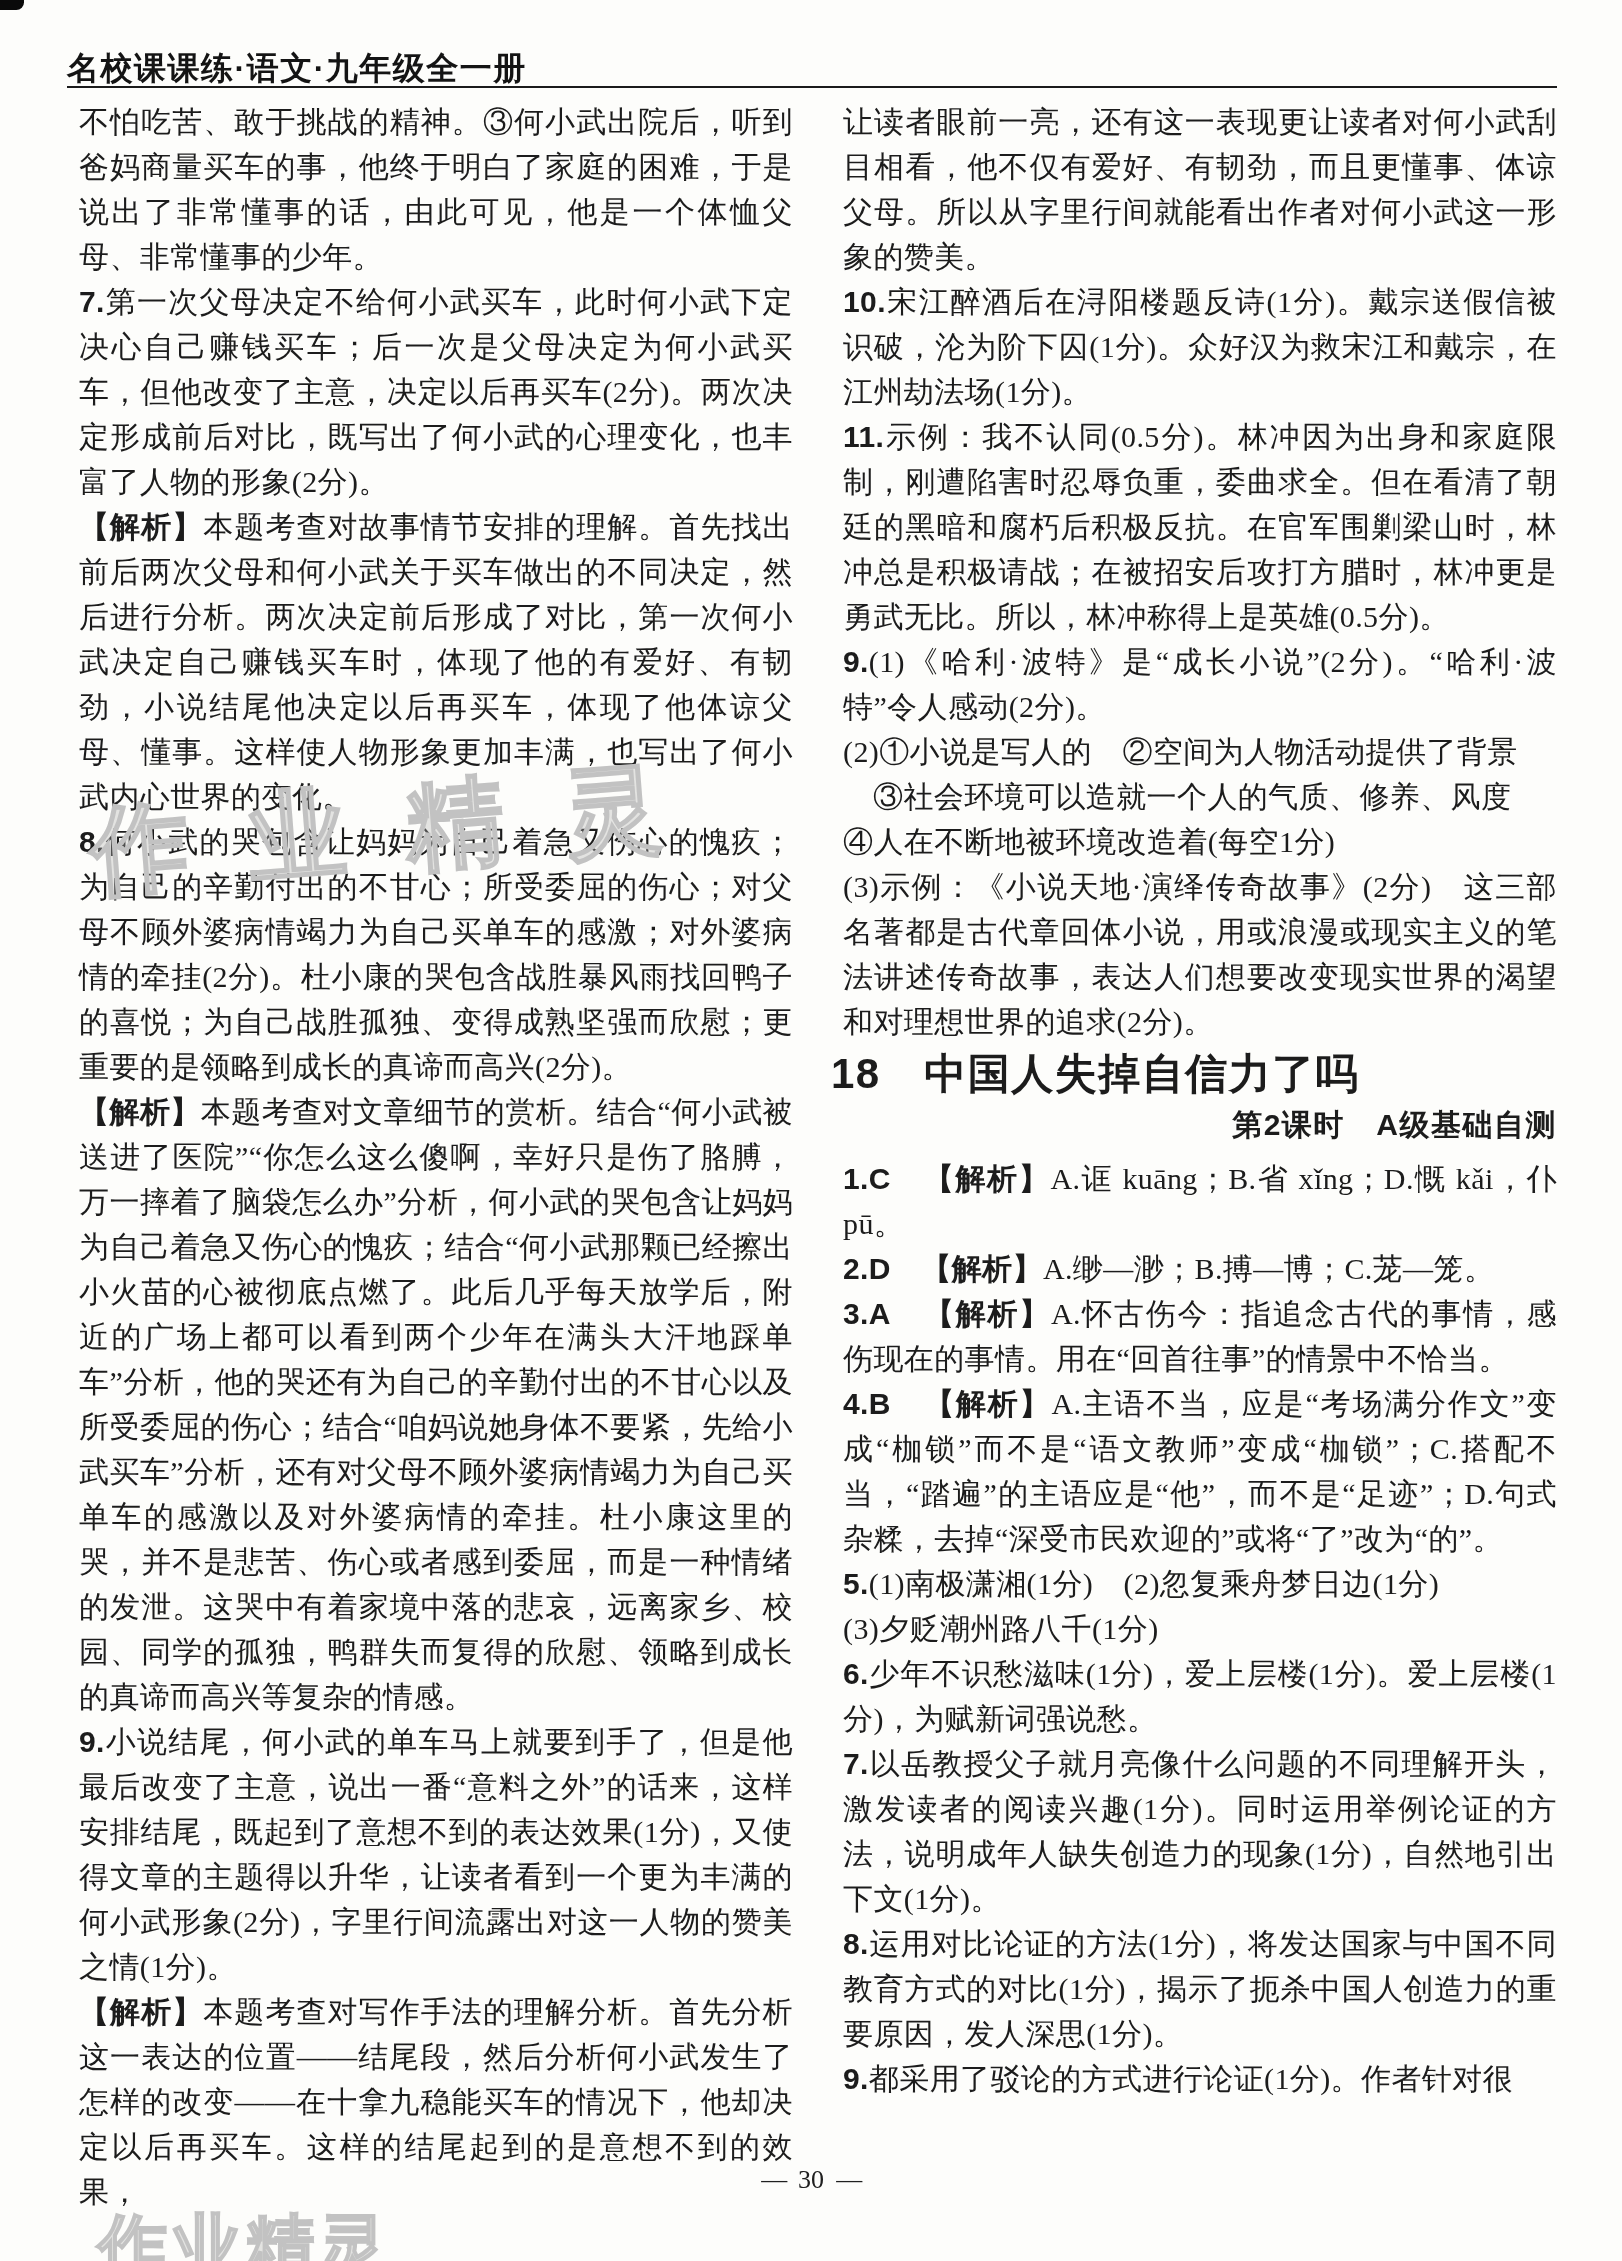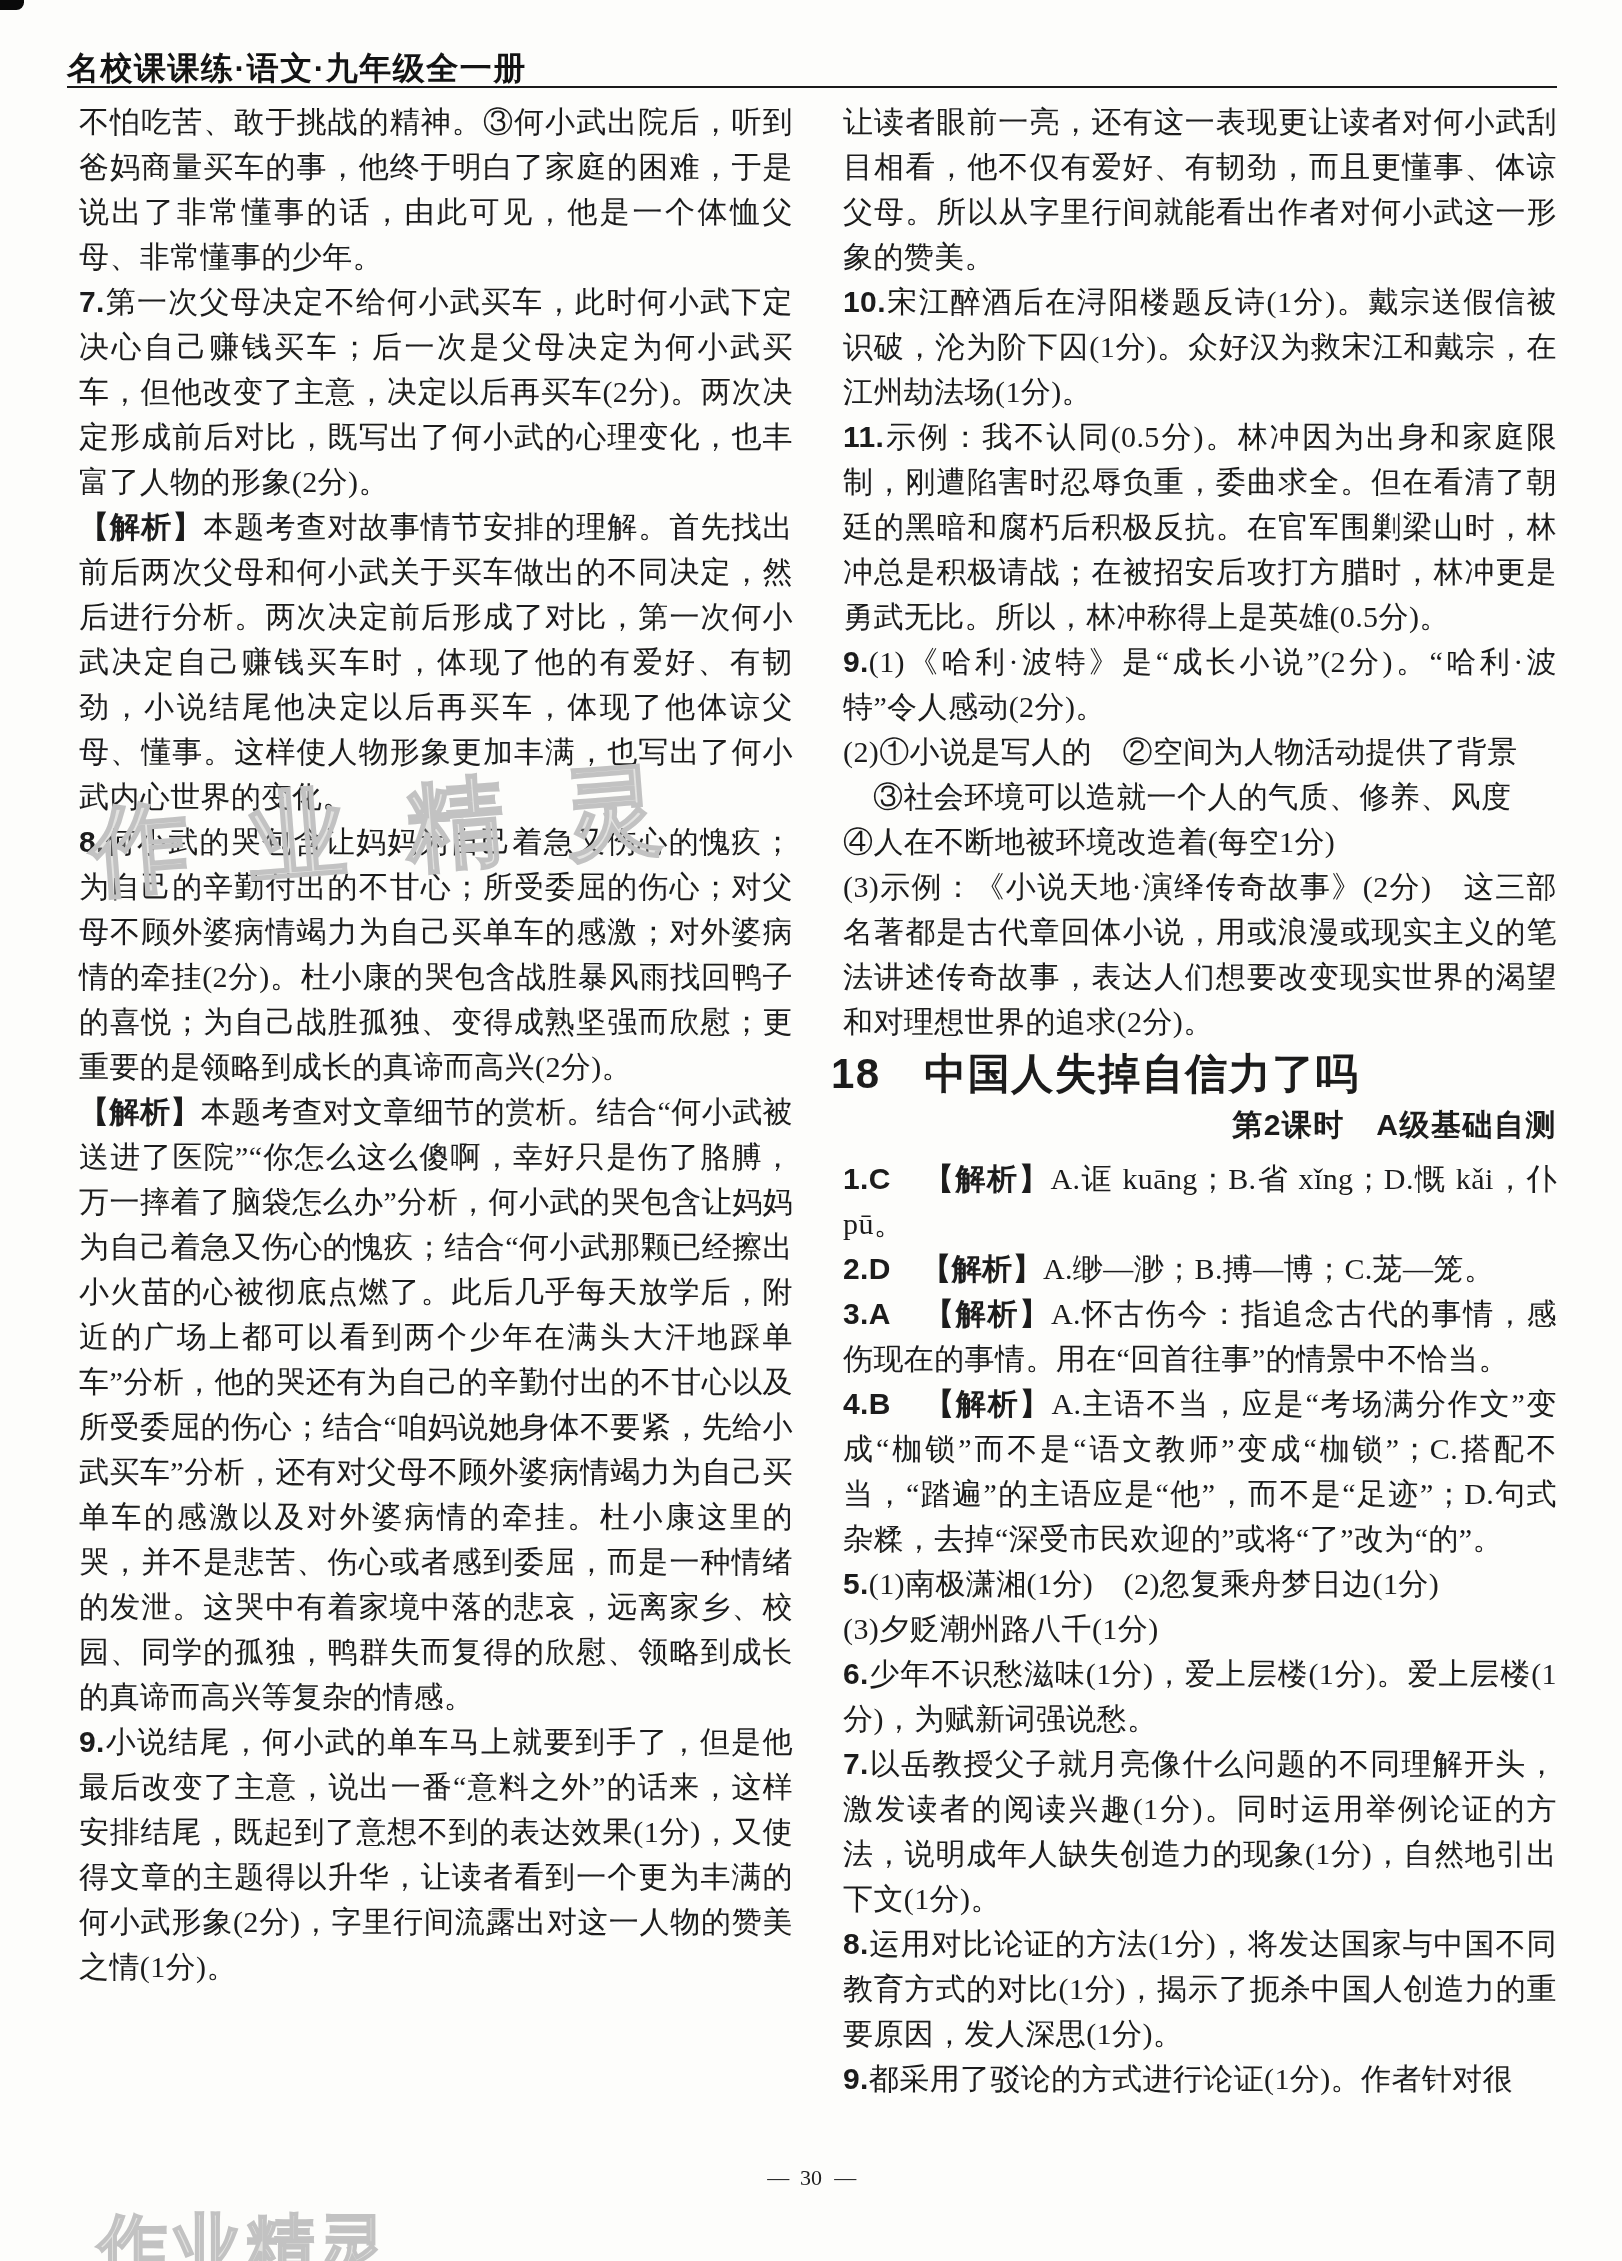--- a/index.html
+++ b/index.html
@@ -58,21 +58,21 @@
   .watermark {
     position:absolute; white-space:nowrap; pointer-events:none;
     font-family:"Liberation Sans","DejaVu Sans",sans-serif; font-weight:700;
     color:rgba(178,178,178,0.35);
     -webkit-text-stroke:1.9px var(--wm,#c2c2c2);
   }
   .wm-mid { left:90px; top:763px; font-size:98px; letter-spacing:60px; transform:rotate(-4.5deg); }
   .wm-bottom { left:98px; top:2201px; font-size:69px; letter-spacing:4.6px; }
   .page-number {
     position:absolute; left:0; right:0; top:2165px;
-    text-align:center; font-size:22px; color:#202020;
+    text-align:center; font-size:26px; color:#202020;
   }
   .page-number .dash { margin:0 12.2px; letter-spacing:-1.5px; }
 </style>
 </head>
 <body>
 
 <div class="page">
 
   <div class="corner-mark"></div>
 
@@ -81,20 +81,21 @@
   <div class="header-rule"></div>
 
   <main class="columns">
     <section class="col">
         <div class="par p"><span>不怕吃苦、敢于挑战的精神。③何小武出院后，听到爸妈商量买车的事，他终于明白了家庭的困难，于是说出了非常懂事的话，由此可见，他是一个体恤父母、非常懂事的少年。</span></div>
         <div class="par p"><b>7.</b><span>第一次父母决定不给何小武买车，此时何小武下定决心自己赚钱买车；后一次是父母决定为何小武买车，但他改变了主意，决定以后再买车(2分)。两次决定形成前后对比，既写出了何小武的心理变化，也丰富了人物的形象(2分)。</span></div>
         <div class="par p"><b>【解析】</b><span>本题考查对故事情节安排的理解。首先找出前后两次父母和何小武关于买车做出的不同决定，然后进行分析。两次决定前后形成了对比，第一次何小武决定自己赚钱买车时，体现了他的有爱好、有韧劲，小说结尾他决定以后再买车，体现了他体谅父母、懂事。这样使人物形象更加丰满，也写出了何小武内心世界的变化。</span></div>
         <div class="par p"><b>8.</b><span>何小武的哭包含让妈妈为自己着急又伤心的愧疚；为自己的辛勤付出的不甘心；所受委屈的伤心；对父母不顾外婆病情竭力为自己买单车的感激；对外婆病情的牵挂(2分)。杜小康的哭包含战胜暴风雨找回鸭子的喜悦；为自己战胜孤独、变得成熟坚强而欣慰；更重要的是领略到成长的真谛而高兴(2分)。</span></div>
         <div class="par p"><b>【解析】</b><span>本题考查对文章细节的赏析。结合“何小武被送进了医院”“你怎么这么傻啊，幸好只是伤了胳膊，万一摔着了脑袋怎么办”分析，何小武的哭包含让妈妈为自己着急又伤心的愧疚；结合“何小武那颗已经擦出小火苗的心被彻底点燃了。此后几乎每天放学后，附近的广场上都可以看到两个少年在满头大汗地踩单车”分析，他的哭还有为自己的辛勤付出的不甘心以及所受委屈的伤心；结合“咱妈说她身体不要紧，先给小武买车”分析，还有对父母不顾外婆病情竭力为自己买单车的感激以及对外婆病情的牵挂。杜小康这里的哭，并不是悲苦、伤心或者感到委屈，而是一种情绪的发泄。这哭中有着家境中落的悲哀，远离家乡、校园、同学的孤独，鸭群失而复得的欣慰、领略到成长的真谛而高兴等复杂的情感。</span></div>
         <div class="par p"><b>9.</b><span>小说结尾，何小武的单车马上就要到手了，但是他最后改变了主意，说出一番“意料之外”的话来，这样安排结尾，既起到了意想不到的表达效果(1分)，又使得文章的主题得以升华，让读者看到一个更为丰满的何小武形象(2分)，字里行间流露出对这一人物的赞美之情(1分)。</span></div>
+        <div class="par p"><b>【解析】</b><span>本题考查对写作手法的理解分析。首先分析这一表达的位置——结尾段，然后分析何小武发生了怎样的改变——在十拿九稳能买车的情况下，他却决定以后再买车。这样的结尾起到的是意想不到的效果，</span></div>
       </section>
     <section class="col">
         <div class="par p"><span>让读者眼前一亮，还有这一表现更让读者对何小武刮目相看，他不仅有爱好、有韧劲，而且更懂事、体谅父母。所以从字里行间就能看出作者对何小武这一形象的赞美。</span></div>
         <div class="par p"><b>10.</b><span>宋江醉酒后在浔阳楼题反诗(1分)。戴宗送假信被识破，沦为阶下囚(1分)。众好汉为救宋江和戴宗，在江州劫法场(1分)。</span></div>
         <div class="par p"><b>11.</b><span>示例：我不认同(0.5分)。林冲因为出身和家庭限制，刚遭陷害时忍辱负重，委曲求全。但在看清了朝廷的黑暗和腐朽后积极反抗。在官军围剿梁山时，林冲总是积极请战；在被招安后攻打方腊时，林冲更是勇武无比。所以，林冲称得上是英雄(0.5分)。</span></div>
         <div class="par p"><b>9.</b><span>(1)《哈利·波特》是“成长小说”(2分)。“哈利·波特”令人感动(2分)。</span></div>
         <div class="par p"><span>(2)①小说是写人的　②空间为人物活动提供了背景</span></div>
         <div class="par p" style="padding-left: 1em;"><span>③社会环境可以造就一个人的气质、修养、风度</span></div>
         <div class="par p"><span>④人在不断地被环境改造着(每空1分)</span></div>
         <div class="par p"><span>(3)示例：《小说天地·演绎传奇故事》(2分)　这三部名著都是古代章回体小说，用或浪漫或现实主义的笔法讲述传奇故事，表达人们想要改变现实世界的渴望和对理想世界的追求(2分)。</span></div>

